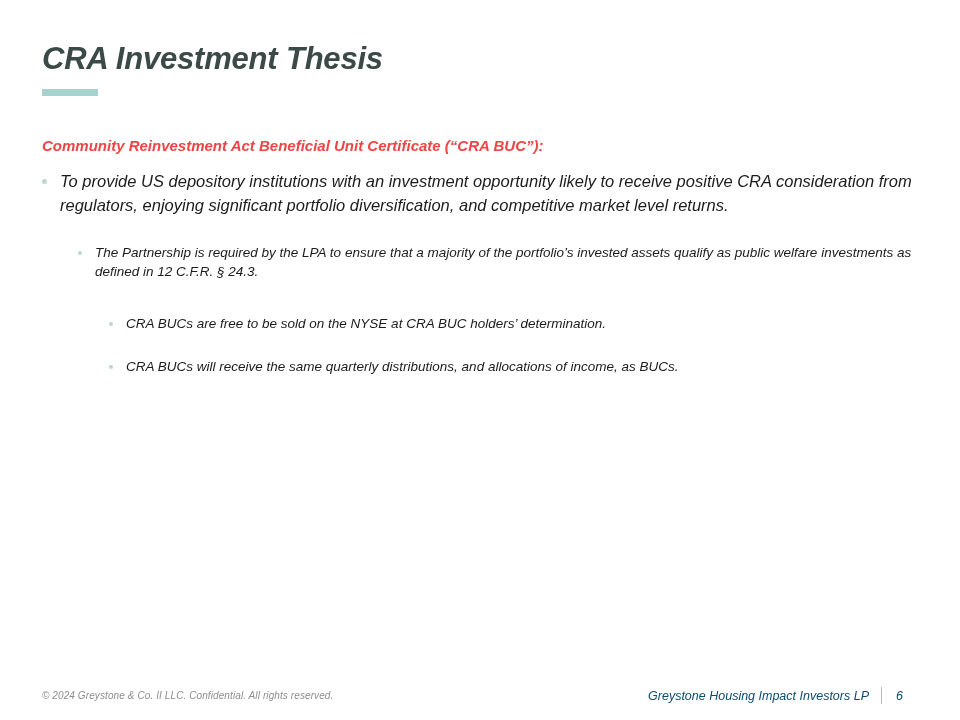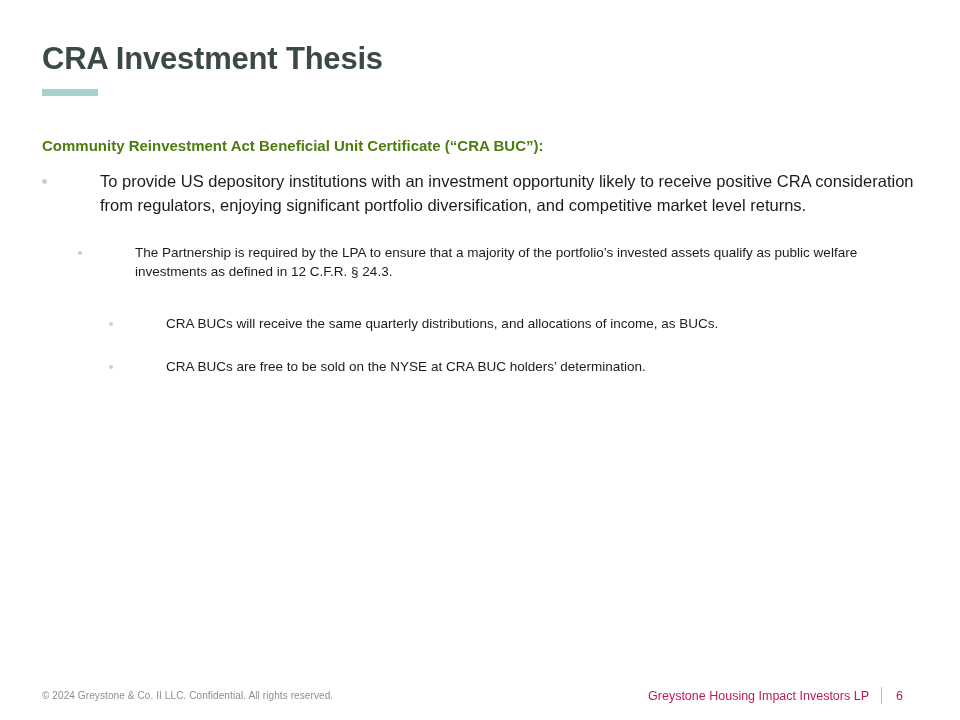--- a/index.html
+++ b/index.html
@@ -12,20 +12,21 @@
     font-family: "Liberation Sans", sans-serif;
     -webkit-font-smoothing: antialiased;
   }
   .slide {
     position: relative;
     width: 944px;
     height: 720px;
     background: #ffffff;
     overflow: hidden;
     box-sizing: border-box;
+    font-style: italic;
   }
 
   
   .title-block {
     position: absolute;
     left: 42px;
     top: 40px;
     width: 880px;
   }
   .slide-title {
@@ -67,21 +68,20 @@
   }
   .bullet {
     flex: 0 0 auto;
     display: block;
     border-radius: 50%;
     background: #bdd6d2;
   }
   .row-text {
     flex: 1 1 auto;
     color: #1c1c1c;
-    margin-left: 40px;
   }
 
   
   .lvl1 {
     margin-bottom: 0;
   }
   .lvl1 > .bullet {
     width: 5px;
     height: 5px;
     margin-top: 10px;
@@ -138,21 +138,21 @@
     letter-spacing: 0.1px;
   }
   .footer-right {
     position: absolute;
     right: 38px;
     bottom: 16px;
     display: flex;
     align-items: center;
     font-size: 12.5px;
     line-height: 16px;
-    color: #be185d;
+    color: #0c4a6e;
   }
   .footer-company { white-space: nowrap; }
   .footer-divider {
     width: 1px;
     height: 17px;
     background: #b6bbba;
     margin: 0 14px 0 12px;
   }
   .footer-page { min-width: 10px; text-align: left; }
 </style>
@@ -161,46 +161,46 @@
 
 <div class="slide">
 
   <div class="title-block">
     <h1 class="slide-title" style="color: rgb(59, 74, 71);">CRA Investment Thesis</h1>
     <div class="title-rule" style="background: rgb(166, 210, 205);"></div>
   </div>
 
   <div class="body-block">
 
-    <div class="subhead" style="color: #4d7c0f;">Community Reinvestment Act Beneficial Unit Certificate (“CRA BUC”):</div>
+    <div class="subhead" style="color: #ef4444;">Community Reinvestment Act Beneficial Unit Certificate (“CRA BUC”):</div>
 
     <div class="group group-1">
       <div class="row lvl1">
         <span class="bullet" style="background: rgb(189, 214, 210);"></span>
         <span class="row-text">To provide US depository institutions with an investment opportunity likely to receive positive CRA consideration from regulators, enjoying significant portfolio diversification, and competitive market level returns.</span>
       </div>
 
       <div class="sub-group sub-group-1">
         <div class="row lvl2">
           <span class="bullet" style="background: rgb(189, 214, 210);"></span>
           <span class="row-text">The Partnership is required by the LPA to ensure that a majority of the portfolio’s invested assets qualify as public welfare investments as defined in 12 C.F.R. § 24.3.</span>
         </div>
       </div>
     </div>
 
     <div class="group group-2">
 
       <div class="sub-group sub-group-2">
         <div class="row lvl2">
           <span class="bullet" style="background: rgb(189, 214, 210);"></span>
-          <span class="row-text">CRA BUCs will receive the same quarterly distributions, and allocations of income, as BUCs.</span>
+          <span class="row-text">CRA BUCs are free to be sold on the NYSE at CRA BUC holders’ determination.</span>
         </div>
         <div class="row lvl2">
           <span class="bullet" style="background: rgb(189, 214, 210);"></span>
-          <span class="row-text">CRA BUCs are free to be sold on the NYSE at CRA BUC holders’ determination.</span>
+          <span class="row-text">CRA BUCs will receive the same quarterly distributions, and allocations of income, as BUCs.</span>
         </div>
       </div>
     </div>
 
   </div>
 
   <div class="footer-left">© 2024 Greystone &amp; Co. II LLC. Confidential. All rights reserved.</div>
 
   <div class="footer-right">
     <span class="footer-company">Greystone Housing Impact Investors LP</span>

